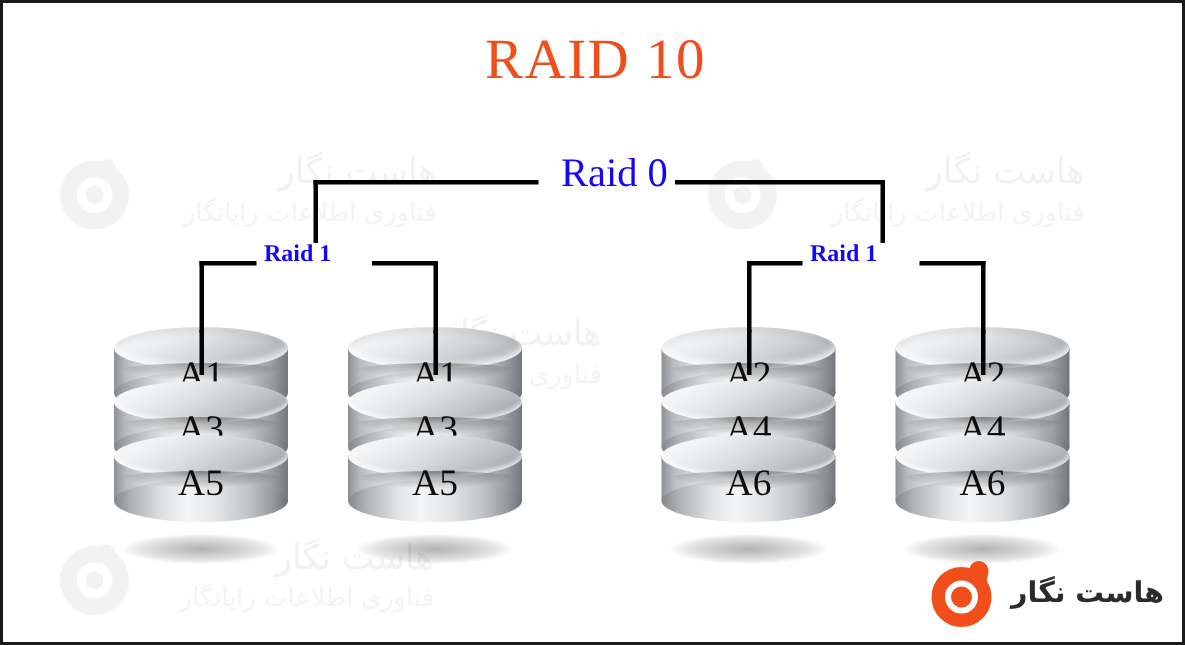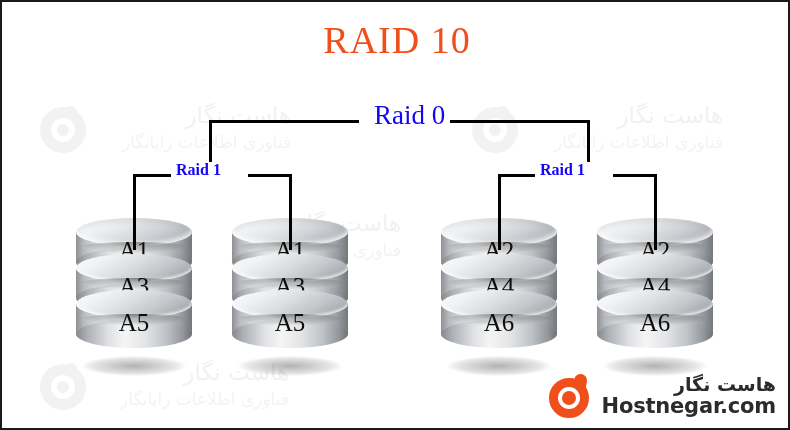--- a/index.html
+++ b/index.html
@@ -396,17 +396,16 @@
   <div class="ln ln-v" style="left:652px; top:218px; height:30px;"></div>
 
   <div id="brand">
     <div class="mark">
       <div class="ring"></div>
       <div class="dot"></div>
       <div class="tail"></div>
     </div>
     <div class="words">
       <div class="fa">هاست نگار</div>
-      <div class="en">Hostnegar.com</div>
     </div>
   </div>
 
 </div>
 
 </body></html>

